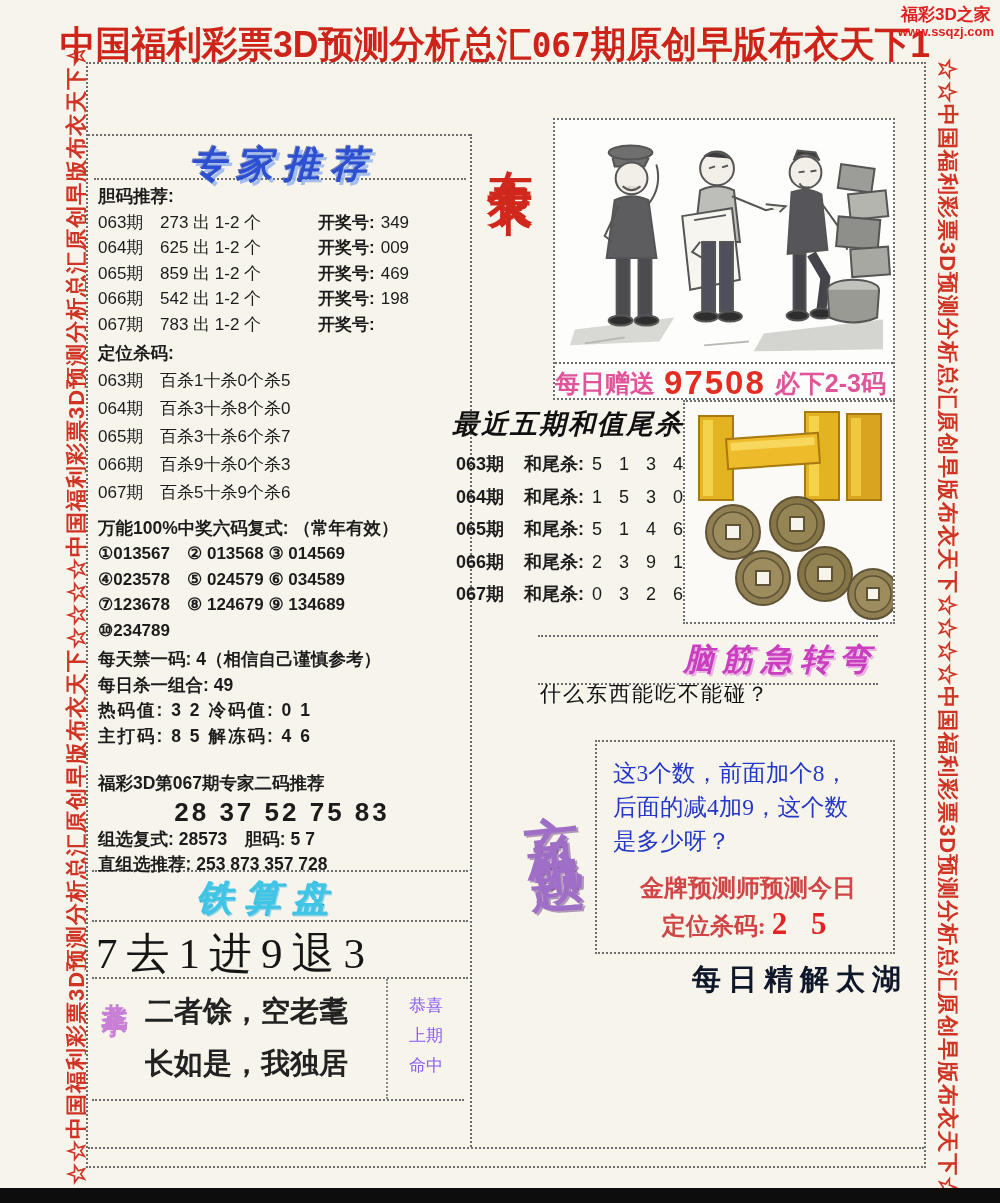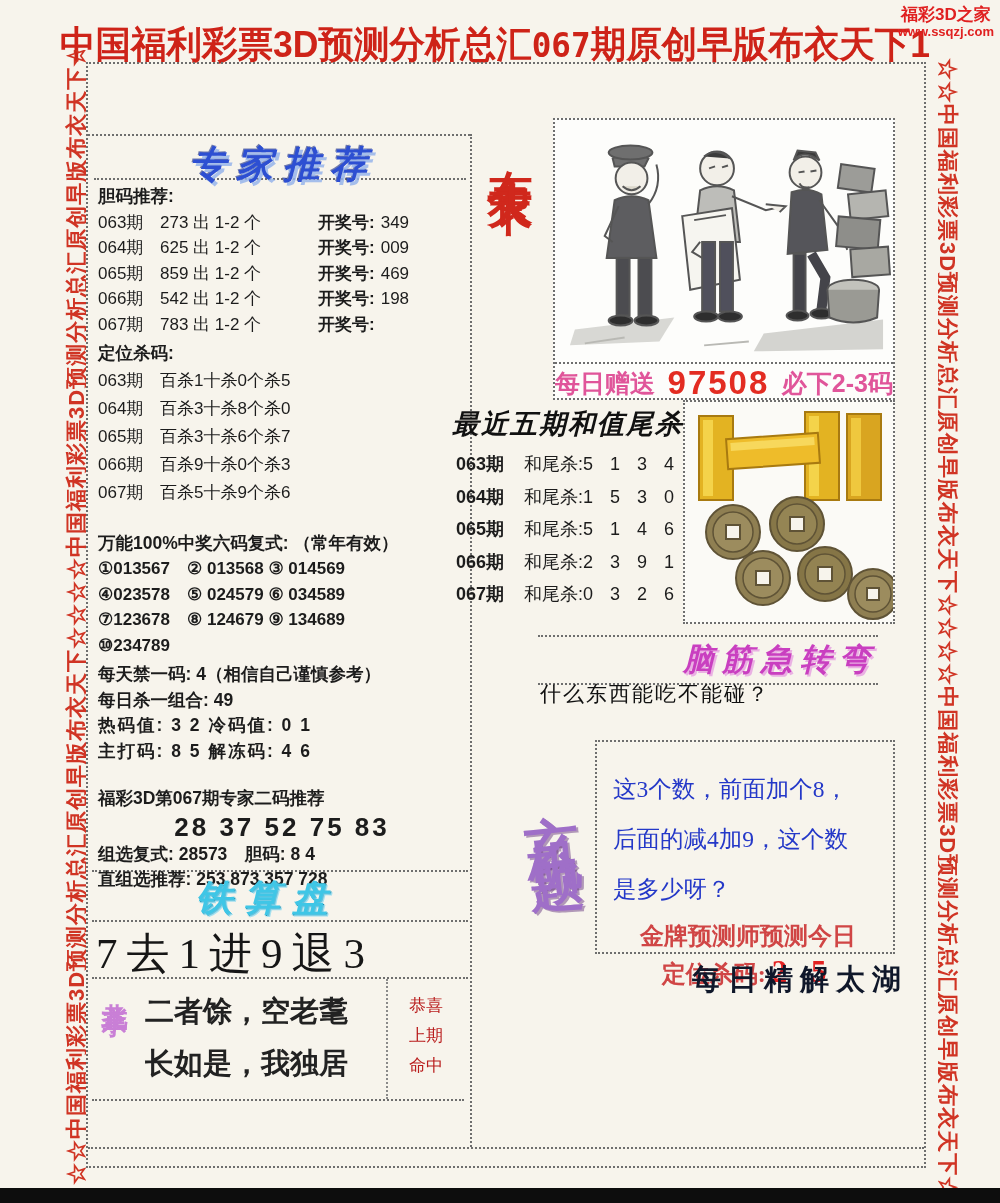--- a/index.html
+++ b/index.html
@@ -50,21 +50,21 @@
     color:#2d4fd2; letter-spacing:10px; text-align:center;
     text-shadow:3px 3px 0 rgba(150,180,235,.85), -1px -1px 0 rgba(20,40,130,.6);
   }
   .left-flow { position:absolute; left:10px; top:120px; width:368px; font-size:17px; }
   .l-line { line-height:25.5px; white-space:nowrap; display:flex; }
   .l-line .c1 { width:62px; }
   .l-line .c2 { width:158px; }
   .l-line .c3 { font-weight:bold; margin-right:6px; }
   .bold { font-weight:bold; font-size:17.5px; }
   .gap-s { margin-top:4px; }
-  .gap-m { margin-top:24px; }
+  .gap-m { margin-top:9px; }
   .erma-center { text-align:center; font-size:26px; font-weight:bold; letter-spacing:3px; line-height:30px; }
 
   .tiesuan-title {
     position:absolute; left:45px; top:810px; width:270px;
     font-size:36px; font-weight:bold; font-style:italic;
     color:#3fc6e6; letter-spacing:12px; text-align:center;
     text-shadow:2px 2px 0 rgba(130,215,240,.7), 1px 1px 0 #1d8fb0;
   }
   .formula {
     position:absolute; left:8px; top:861px; width:372px;
@@ -78,52 +78,52 @@
   .bj-vert {
     writing-mode:vertical-rl; text-orientation:upright;
     font-size:26px; font-weight:bold; color:#c97fd6;
     letter-spacing:2px; padding:4px 2px 0 6px;
   }
   .phrase-box { flex:1; padding:6px 0 0 10px; }
   .phrase-box .p { font-size:29px; font-weight:bold; color:#222; line-height:52px; white-space:nowrap; }
   .congrats {
     width:78px; border-left:2px dotted #8a8a8a;
     padding-top:12px; text-align:center;
-    font-size:17px; color:#b91c1c; line-height:30px;
+    font-size:17px; color:#8b5cf6; line-height:30px;
   }
 
   
   .buyi-vert {
     position:absolute; left:392px; top:70px;
     writing-mode:vertical-rl; text-orientation:upright;
     font-size:45px; font-weight:bold; color:#d0281c;
     letter-spacing:9px; line-height:60px;
   }
   .cartoon-box {
     position:absolute; left:465px; top:54px; width:342px; height:282px;
     border:2px dotted #6e6e6e; background:#fdfdfb;
   }
   .cartoon-area { width:100%; height:238px; }
   .gift-line {
     width:100%; height:40px; border-top:2px dotted #6e6e6e;
-    display:flex; align-items:center; justify-content:space-between; gap:9px;
+    display:flex; align-items:center; justify-content:flex-start; gap:9px;
     white-space:nowrap;
   }
   .gift-line .pink { font-size:25px; font-weight:bold; color:#e0559a; }
   .gift-line .num  { font-size:33px; font-weight:bold; color:#e32c22; letter-spacing:2px; }
 
   .hezhi-title {
     position:absolute; left:364px; top:342px;
     font-family:"Liberation Serif", serif; font-style:italic; font-weight:bold;
     font-size:27px; color:#111; letter-spacing:2px; white-space:nowrap;
   }
   .hezhi-rows { position:absolute; left:368px; top:384px; font-size:18px; }
   .h-row { line-height:32.5px; display:flex; white-space:nowrap; }
   .h-row .hp { width:68px; font-weight:bold; }
-  .h-row .hl { font-weight:normal; }
+  .h-row .hl { font-weight:bold; margin-right:8px; }
   .h-row .hv { letter-spacing:6px; }
 
   .gold-box {
     position:absolute; left:595px; top:336px; width:212px; height:224px;
     border:2px dotted #6e6e6e; background:#fbfaf6;
   }
 
   .naojin-title {
     position:absolute; left:450px; top:571px; width:340px;
     font-size:31px; font-weight:bold; font-style:italic;
@@ -145,21 +145,21 @@
     letter-spacing:24px;
     text-shadow:2px 2px 0 rgba(90,40,120,.45);
     transform:rotate(-6deg);
   }
   .riddle-box {
     position:absolute; left:507px; top:676px; width:300px; height:214px;
     border:2px dotted #6e6e6e; padding:14px 10px 0 16px;
   }
   .riddle-box .blue {
     font-family:"Liberation Serif", serif;
-    font-size:23.5px; color:#2438c8; line-height:34px; white-space:nowrap;margin-top:16px;
+    font-size:23.5px; color:#2438c8; line-height:34px; white-space:nowrap;
   }
   .riddle-box .red-c {
     margin-top:14px; text-align:center;
     font-family:"Liberation Serif", serif; font-weight:bold;
     font-size:24px; color:#d04545; white-space:nowrap;
   }
   .riddle-box .red-d {
     margin-top:2px; text-align:center;
     font-family:"Liberation Serif", serif; font-weight:bold;
     font-size:24px; color:#d04545; white-space:nowrap;
@@ -266,21 +266,21 @@
     <div class="l-line" style="font-weight:bold;">⑦123678　⑧ 124679 ⑨ 134689</div>
     <div class="l-line" style="font-weight:bold;">⑩234789</div>
 
     <div class="l-line bold gap-s">每天禁一码: 4（相信自己谨慎参考）</div>
     <div class="l-line bold">每日杀一组合: 49</div>
     <div class="l-line bold" style="letter-spacing:2px;">热码值: 3 2 冷码值: 0 1</div>
     <div class="l-line bold" style="letter-spacing:2px;">主打码: 8 5 解冻码: 4 6</div>
 
     <div class="l-line bold" style="margin-top:22px;">福彩3D第067期专家二码推荐</div>
     <div class="erma-center">28 37 52 75 83</div>
-    <div class="l-line bold">组选复式: 28573　胆码: 8 4</div>
+    <div class="l-line bold">组选复式: 28573　胆码: 5 7</div>
     <div class="l-line bold">直组选推荐: 253 873 357 728</div>
   </div>
 
   <div class="tiesuan-title">铁算盘</div>
   <div class="formula">7去1进9退3</div>
 
   <div class="bottom-left-box">
     <div class="bj-vert">北京圣手</div>
     <div class="phrase-box">
       <div class="p">二者馀，空老耄</div>

